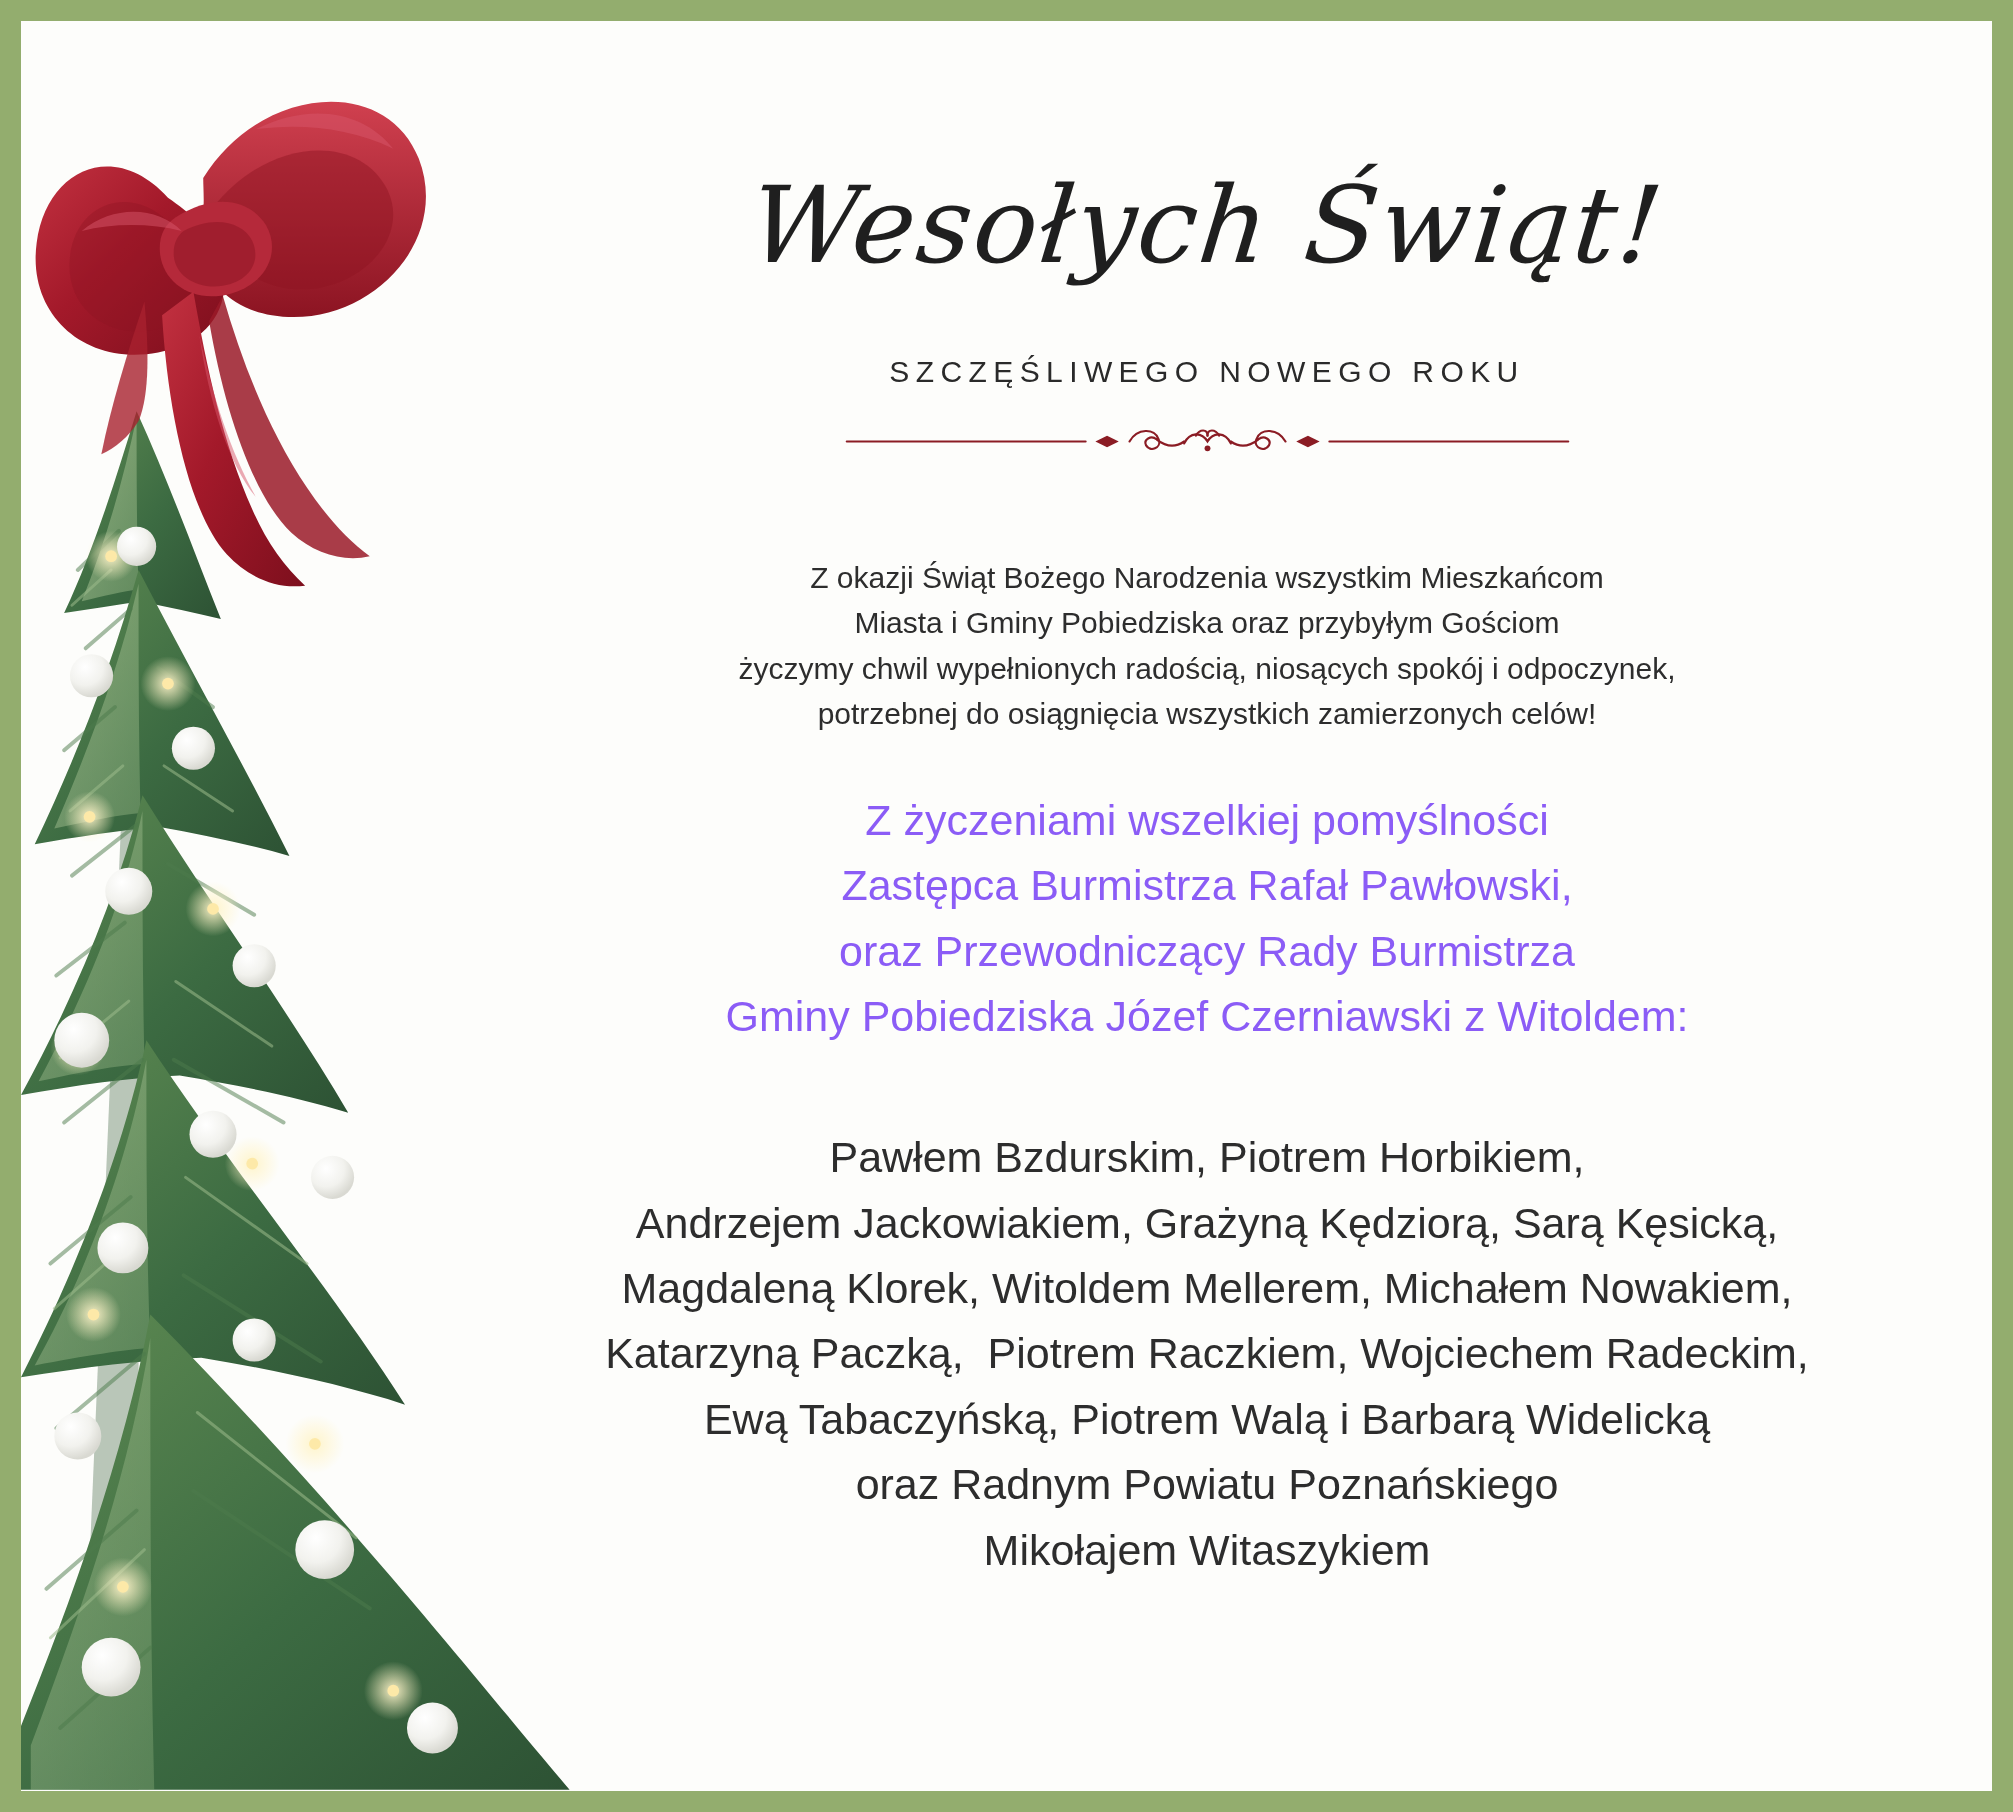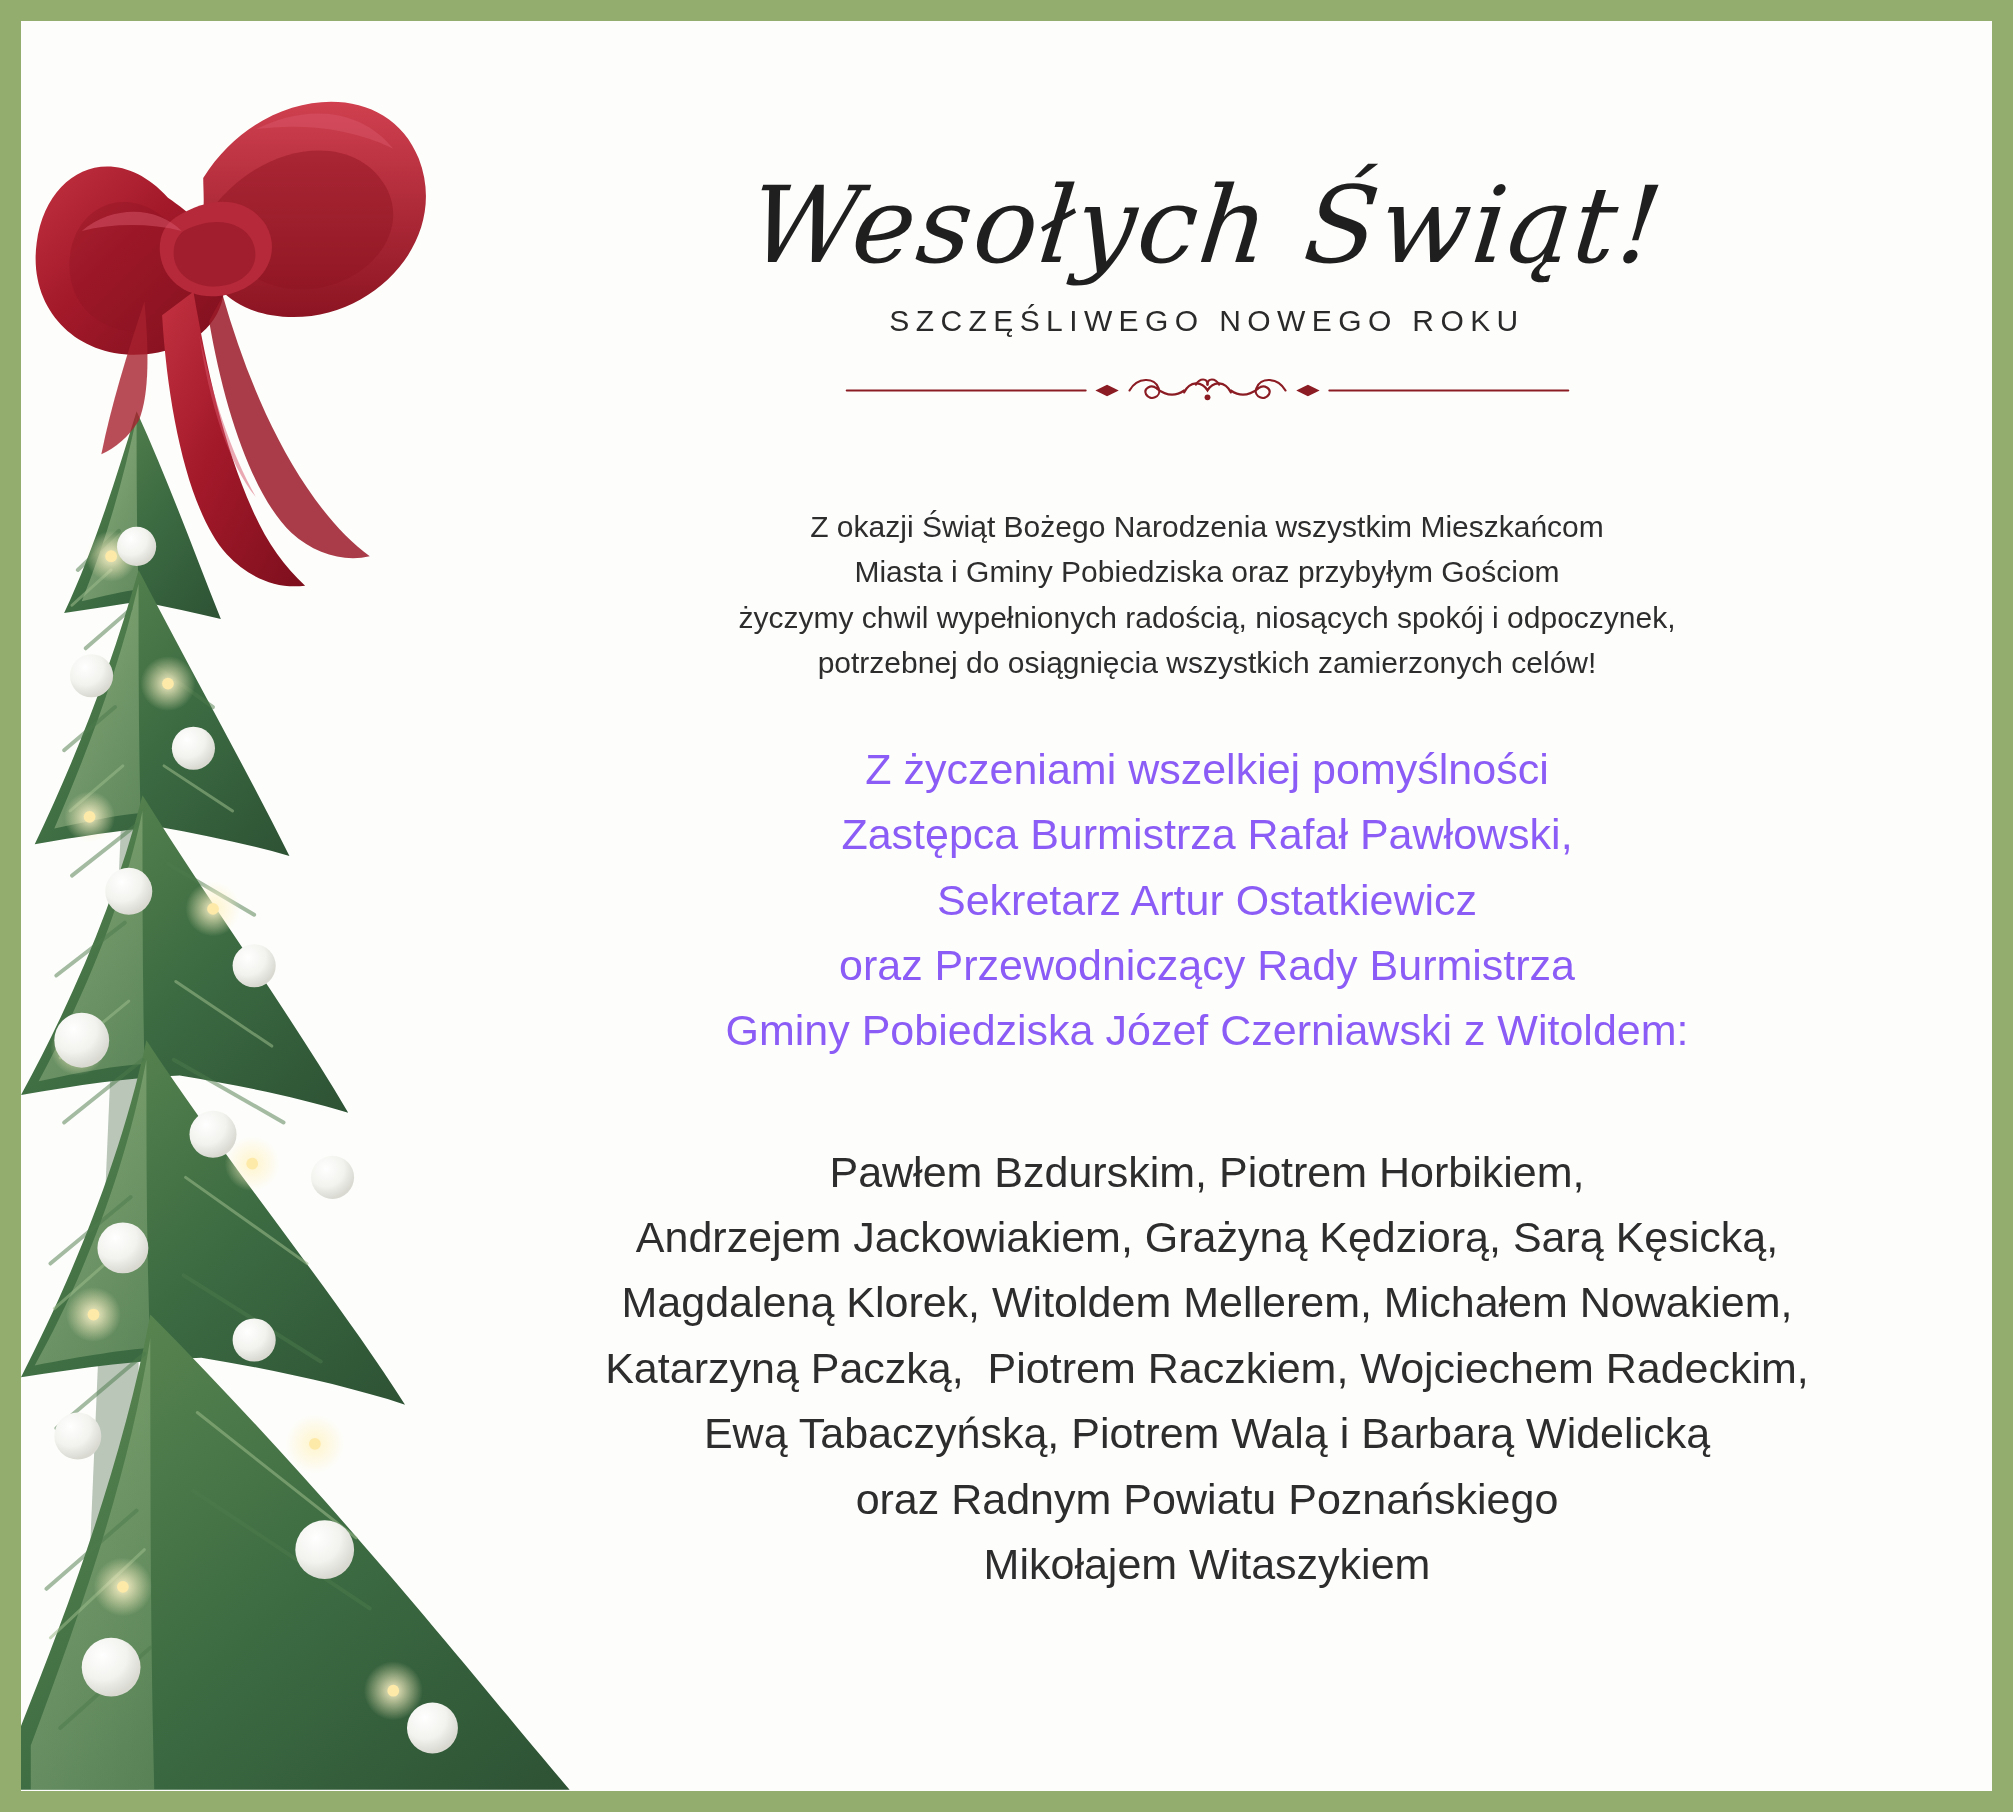--- a/index.html
+++ b/index.html
@@ -60,21 +60,21 @@
     font-style: italic;
     font-weight: 400;
     font-size: 106px;
     letter-spacing: 2px;
     color: #1f1f1f;
     line-height: 1.1;
     transform: skewX(-6deg);
   }
 
   .greeting-sub {
-    margin-top: 19px;
+    margin-top: 70px;
     font-size: 30px;
     letter-spacing: 6.4px;
     color: #2a2a2a;
     font-weight: 400;
   }
 
   .divider {
     margin: 33px auto 0 auto;
     width: 745px;
     height: 39px;
@@ -320,21 +320,20 @@
       <div class="wishes">
         <span class="line">Z okazji Świąt Bożego Narodzenia wszystkim Mieszkańcom</span>
         <span class="line">Miasta i Gminy Pobiedziska oraz przybyłym Gościom</span>
         <span class="line">życzymy chwil wypełnionych radością, niosących spokój i odpoczynek,</span>
         <span class="line">potrzebnej do osiągnięcia wszystkich zamierzonych celów!</span>
       </div>
 
       <div class="signoff">
         <span class="line">Z życzeniami wszelkiej pomyślności</span>
         <span class="line">Zastępca Burmistrza Rafał Pawłowski,</span>
-        <span class="line">Sekretarz Artur Ostatkiewicz</span>
         <span class="line">oraz Przewodniczący Rady Burmistrza</span>
         <span class="line">Gminy Pobiedziska Józef Czerniawski z Witoldem:</span>
       </div>
 
       <div class="council">
         <span class="line">Pawłem Bzdurskim, Piotrem Horbikiem,</span>
         <span class="line">Andrzejem Jackowiakiem, Grażyną Kędziorą, Sarą Kęsicką,</span>
         <span class="line">Magdaleną Klorek, Witoldem Mellerem, Michałem Nowakiem,</span>
         <span class="line">Katarzyną Paczką,  Piotrem Raczkiem, Wojciechem Radeckim,</span>
         <span class="line">Ewą Tabaczyńską, Piotrem Walą i Barbarą Widelicką</span>

